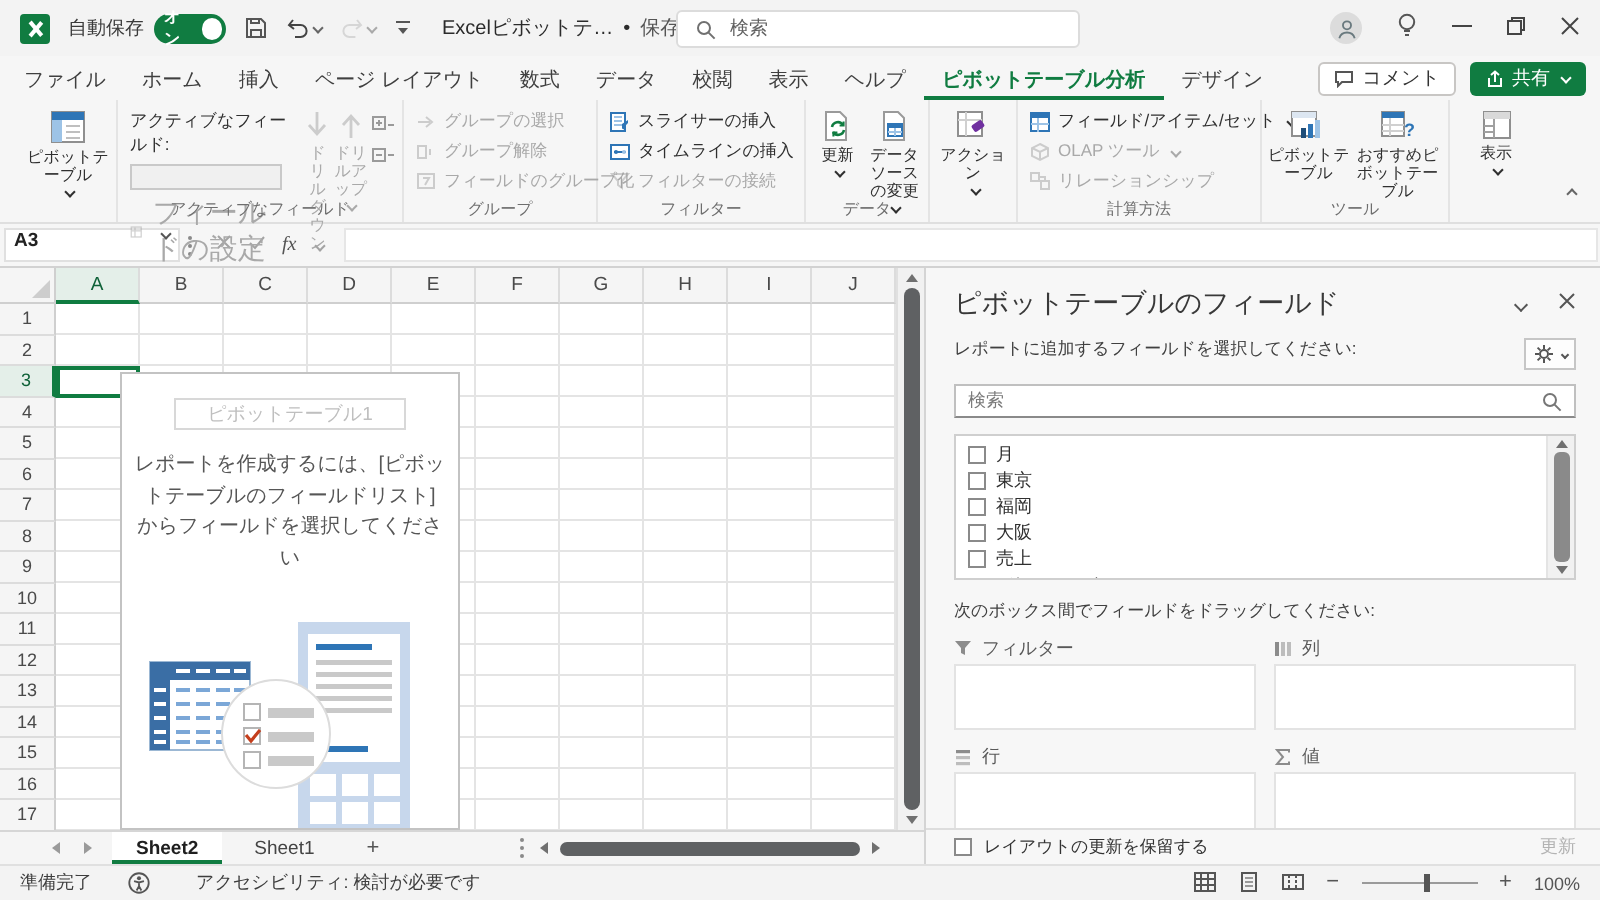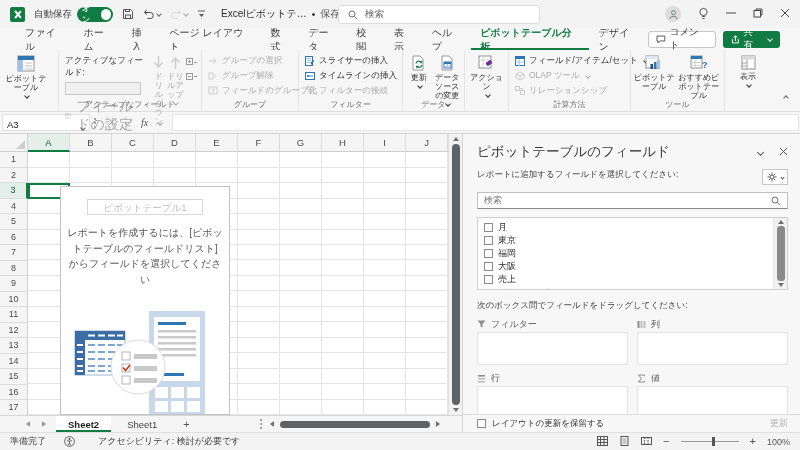--- a/index.html
+++ b/index.html
@@ -19,44 +19,44 @@
   .toggle { width:36px; height:15px; background:#107c41; border-radius:8px; display:flex; align-items:center; color:#fff; font-size:8px; padding:0 2px 0 5px; gap:3px; }
   .knob { width:11px; height:11px; border-radius:50%; background:#fff; margin-left:auto; }
   .tb-ico { display:flex; align-items:center; color:#444; }
   .doc-title { display:flex; align-items:center; gap:5px; font-size:10px; color:#2b2b2b; margin-left:6px; }
   .doc-title .saved { color:#555; }
   .search-box { position:absolute; left:338px; top:5px; width:202px; height:19px; background:#fff; border:1px solid #dcdcdc; border-radius:3px; display:flex; align-items:center; gap:7px; padding:0 9px; color:#616161; font-size:9.5px; }
   .win-ctrls { margin-left:auto; display:flex; align-items:center; gap:17px; color:#444; }
   .avatar { width:16px; height:16px; border-radius:50%; background:#dcdcdc; display:flex; align-items:center; justify-content:center; }
 
   
-  .tabs-row { height:22px; background:#f6f6f6; display:flex; align-items:stretch; padding:0 16px; }
+  .tabs-row { height:22px; background:#f6f6f6; display:flex; align-items:stretch; padding:0 3px; }
   .rtab { padding:4px 9px 3px; font-size:10px; color:#3f3f3f; display:flex; align-items:center; cursor:default; }
   .rtab.active { color:#107c41; font-weight:bold; border-bottom:2px solid #107c41; padding-bottom:1px; }
   .tabs-right { margin-left:auto; display:flex; align-items:center; gap:7px; padding-right:4px; }
   .comment-btn { border:1px solid #c8c6c4; border-radius:3px; background:#fff; height:17px; display:flex; align-items:center; gap:4px; padding:0 7px; font-size:9.5px; color:#333; }
   .share-btn { background:#107c41; color:#fff; border-radius:3px; height:17px; display:flex; align-items:center; gap:4px; padding:0 8px; font-size:9.5px; }
 
   
   .ribbon { height:62px; background:#f6f6f6; border-bottom:1px solid #dfdfdf; display:flex; position:relative; padding-left:2px; }
-  .rgroup { position:relative; border-right:1px solid #e4e4e4; padding:2px 2px 12px; display:flex; align-items:flex-start; }
+  .rgroup { position:relative; border-right:1px solid #e4e4e4; padding:2px 2px 12px; display:flex; align-items:flex-start;justify-content:flex-end; }
   .group-label { position:absolute; bottom:1px; left:0; right:0; text-align:center; font-size:8px; color:#6e6e6e; white-space:nowrap; }
   .rbtn-big { width:44px; display:flex; flex-direction:column; align-items:center; padding-top:3px; gap:2px; font-size:8px; line-height:9px; text-align:center; color:#2f2f2f; }
   .rbtn-sm { height:13px; display:flex; align-items:center; gap:4px; font-size:8.5px; color:#2f2f2f; padding:0 4px; white-space:nowrap; }
   .stack { display:flex; flex-direction:column; justify-content:flex-start; padding-top:4px; gap:2px; }
   .af-left { display:flex; flex-direction:column; padding:3px 4px 0; gap:3px; }
   .af-caption { font-size:8.5px; color:#2f2f2f; }
   .af-input { width:76px; height:13px; background:#f0f0f0; border:1px solid #c9c9c9; }
   .af-settings { display:flex; align-items:center; gap:5px; font-size:14px; }
   .af-mini { display:flex; flex-direction:column; gap:4px; padding:6px 2px 0; }
   .collapse-ribbon { position:absolute; right:12px; bottom:8px; color:#666; }
 
   
   .formula-row { height:22px; background:#f6f6f6; border-bottom:1px solid #d2d2d2; display:flex; align-items:center; padding:2px 0 2px 2px; gap:4px; }
-  .name-box { width:88px; height:17px; background:#fff; border:1px solid #e0e0e0; display:flex; align-items:flex-end; padding:0 4px; font-size:9.5px; color:#222; }
+  .name-box { width:88px; height:17px; background:#fff; border:1px solid #e0e0e0; display:flex; align-items:flex-start; padding:0 4px; font-size:9.5px; color:#222;font-weight:bold; }
   .name-box .chev { margin-left:auto; color:#555; }
   .fx-btns { display:flex; align-items:center; gap:8px; padding:0 6px; color:#8a8a8a; }
   .fx { font-style:italic; font-size:10px; color:#555; font-family:"Liberation Serif","DejaVu Serif",serif; }
   .formula-input { flex:1; height:17px; background:#fff; border:1px solid #e6e6e6; margin-right:1px; }
 
   
   .main { height:298px; display:flex; }
   .sheet-col { width:462px; display:flex; flex-direction:column; }
   .sheet-wrap { height:281px; display:flex; }
   .sheet { width:448px; position:relative; overflow:hidden; background:#fff; }

